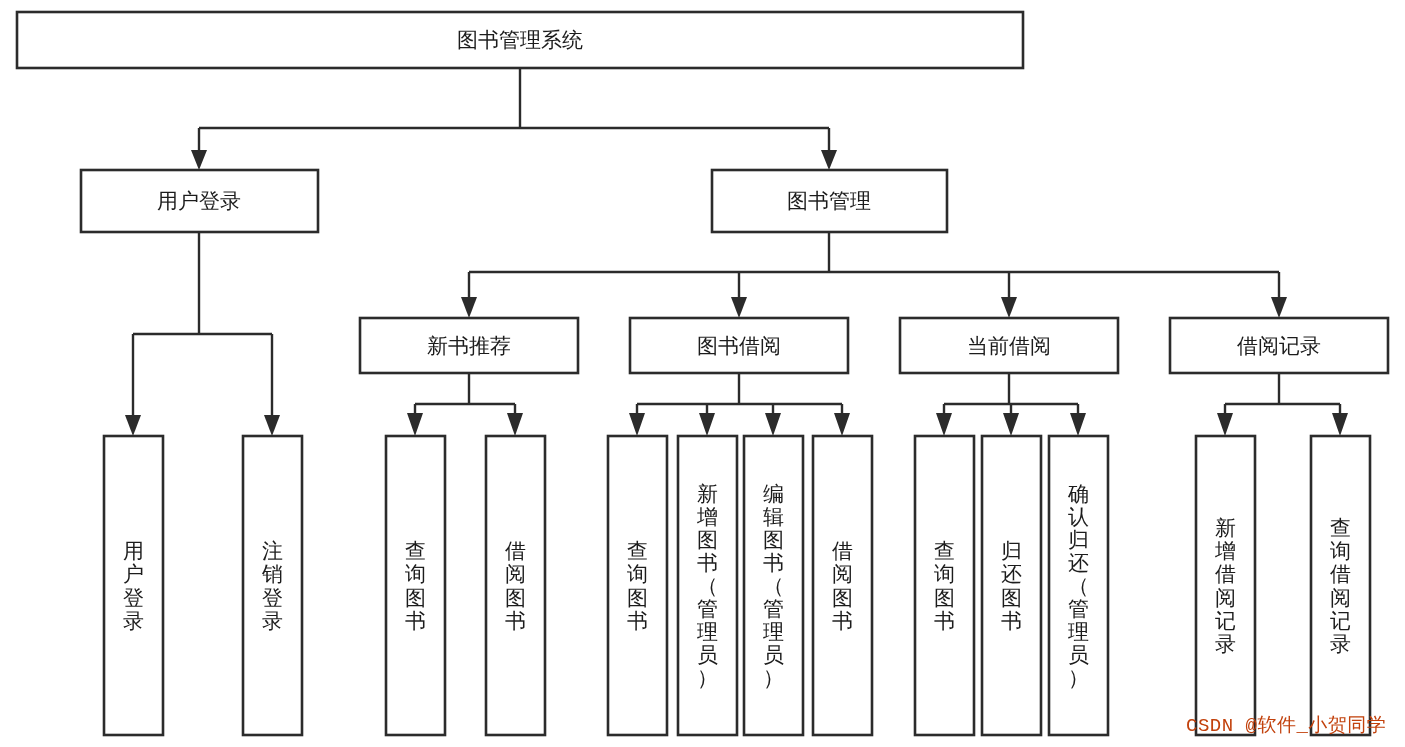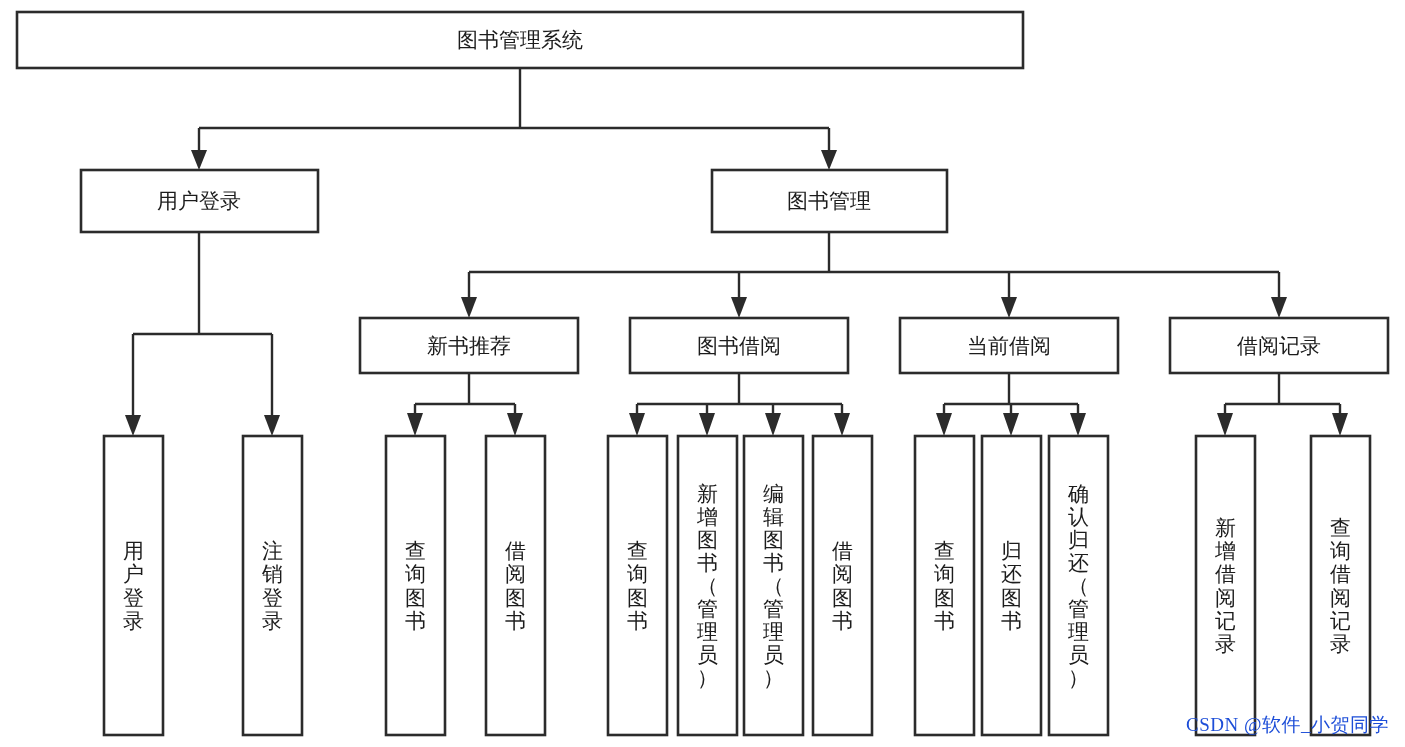--- a/index.html
+++ b/index.html
@@ -61,23 +61,23 @@
     align-items: center;
     justify-content: center;
     pointer-events: none;
     box-sizing: border-box;
   }
   .node-label-v span {
     display: block;
   }
   .watermark {
     position: absolute;
-    font-family: Liberation Serif, serif;
+    font-family: Liberation Mono, monospace;
     font-size: 19px;
-    color: #1d4ed8;
+    color: #c2410c;
     left: 1186px;
     top: 712px;
     white-space: nowrap;
     letter-spacing: 0.5px;
   }
 </style>
 </head>
 <body>
 
 <div id="diagram-root">

